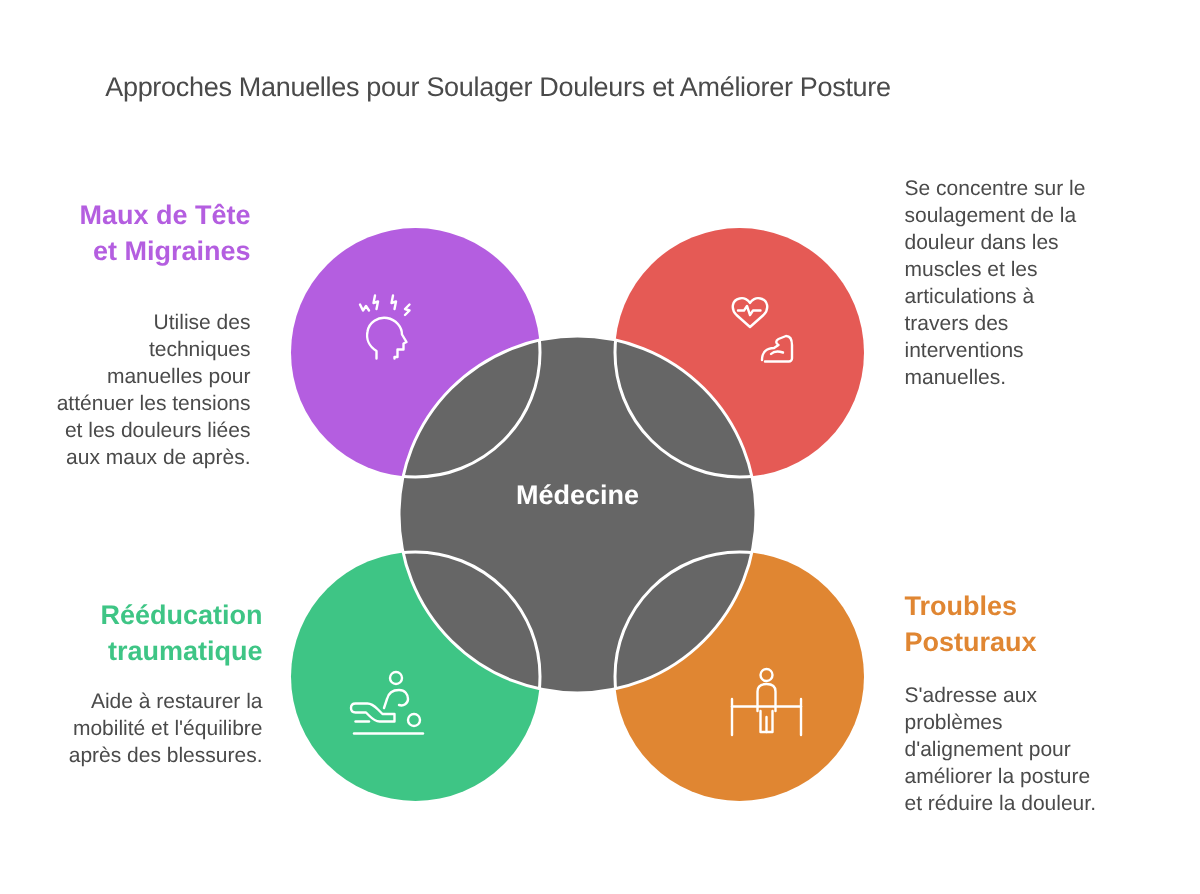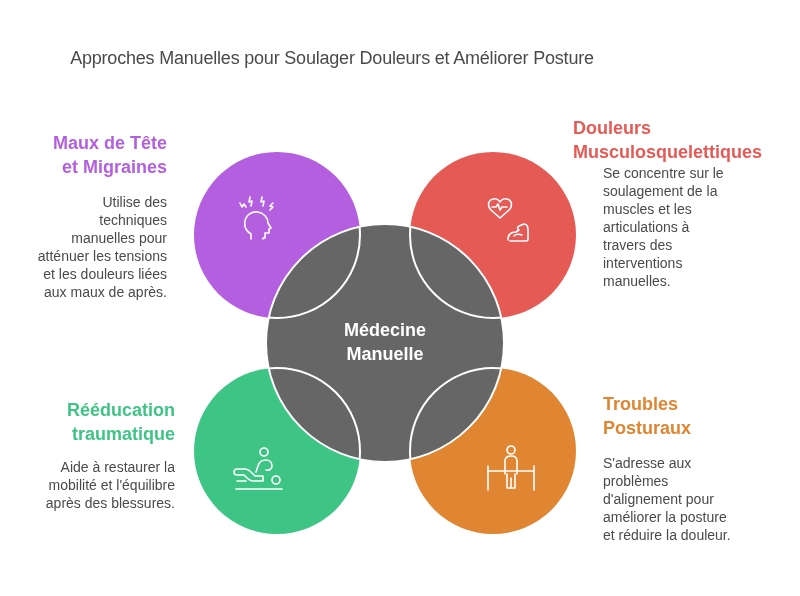--- a/index.html
+++ b/index.html
@@ -45,21 +45,21 @@
     }
     .block .heading {
       font-weight: bold;
       font-size: 18px;
       line-height: 24px;
     }
     .block .desc {
       font-size: 14px;
       line-height: 18px;
       color: #4a4a4a;
-      margin-top: 14px;
+      margin-top: 26px;
     }
     .block.right-align { text-align: right; }
     .block.left-align { text-align: left; }
 
     #block-tl { left: 20px; top: 131px; width: 147px; }
     #block-tl .desc { margin-left: 4px; }
     #block-tr { left: 573px; top: 116px; width: 220px; }
     #block-tr .desc { margin-left: 30px; width: 150px; margin-top: 0; }
     #block-bl { left: 28px; top: 398px; width: 147px; }
     #block-bl .desc { margin-top: 12px; }
@@ -122,46 +122,42 @@
     <path d="M507 474 v14 h8 v-14"></path>
     <path d="M511 478 v10"></path>
     <path d="M488 466 v24"></path>
     <path d="M534 466 v24"></path>
     <path d="M488 471 h46"></path>
   </g>
 </svg>
 
 <div class="center-label">
   <div>Médecine</div>
-  <div>Manuelle</div>
 </div>
 
 <div class="block right-align" id="block-tl">
   <div class="heading" style="color:#b45ee0;">
     <div>Maux de Tête</div>
     <div>et Migraines</div>
   </div>
   <div class="desc">
     <div>Utilise des</div>
     <div>techniques</div>
     <div>manuelles pour</div>
     <div>atténuer les tensions</div>
     <div>et les douleurs liées</div>
     <div>aux maux de après.</div>
   </div>
 </div>
 
 <div class="block left-align" id="block-tr">
-  <div class="heading" style="color:#e55a55;">
-    <div>Douleurs</div>
-    <div>Musculosquelettiques</div>
-  </div>
   <div class="desc">
     <div>Se concentre sur le</div>
     <div>soulagement de la</div>
+    <div>douleur dans les</div>
     <div>muscles et les</div>
     <div>articulations à</div>
     <div>travers des</div>
     <div>interventions</div>
     <div>manuelles.</div>
   </div>
 </div>
 
 <div class="block right-align" id="block-bl">
   <div class="heading" style="color:#3ec585;">

